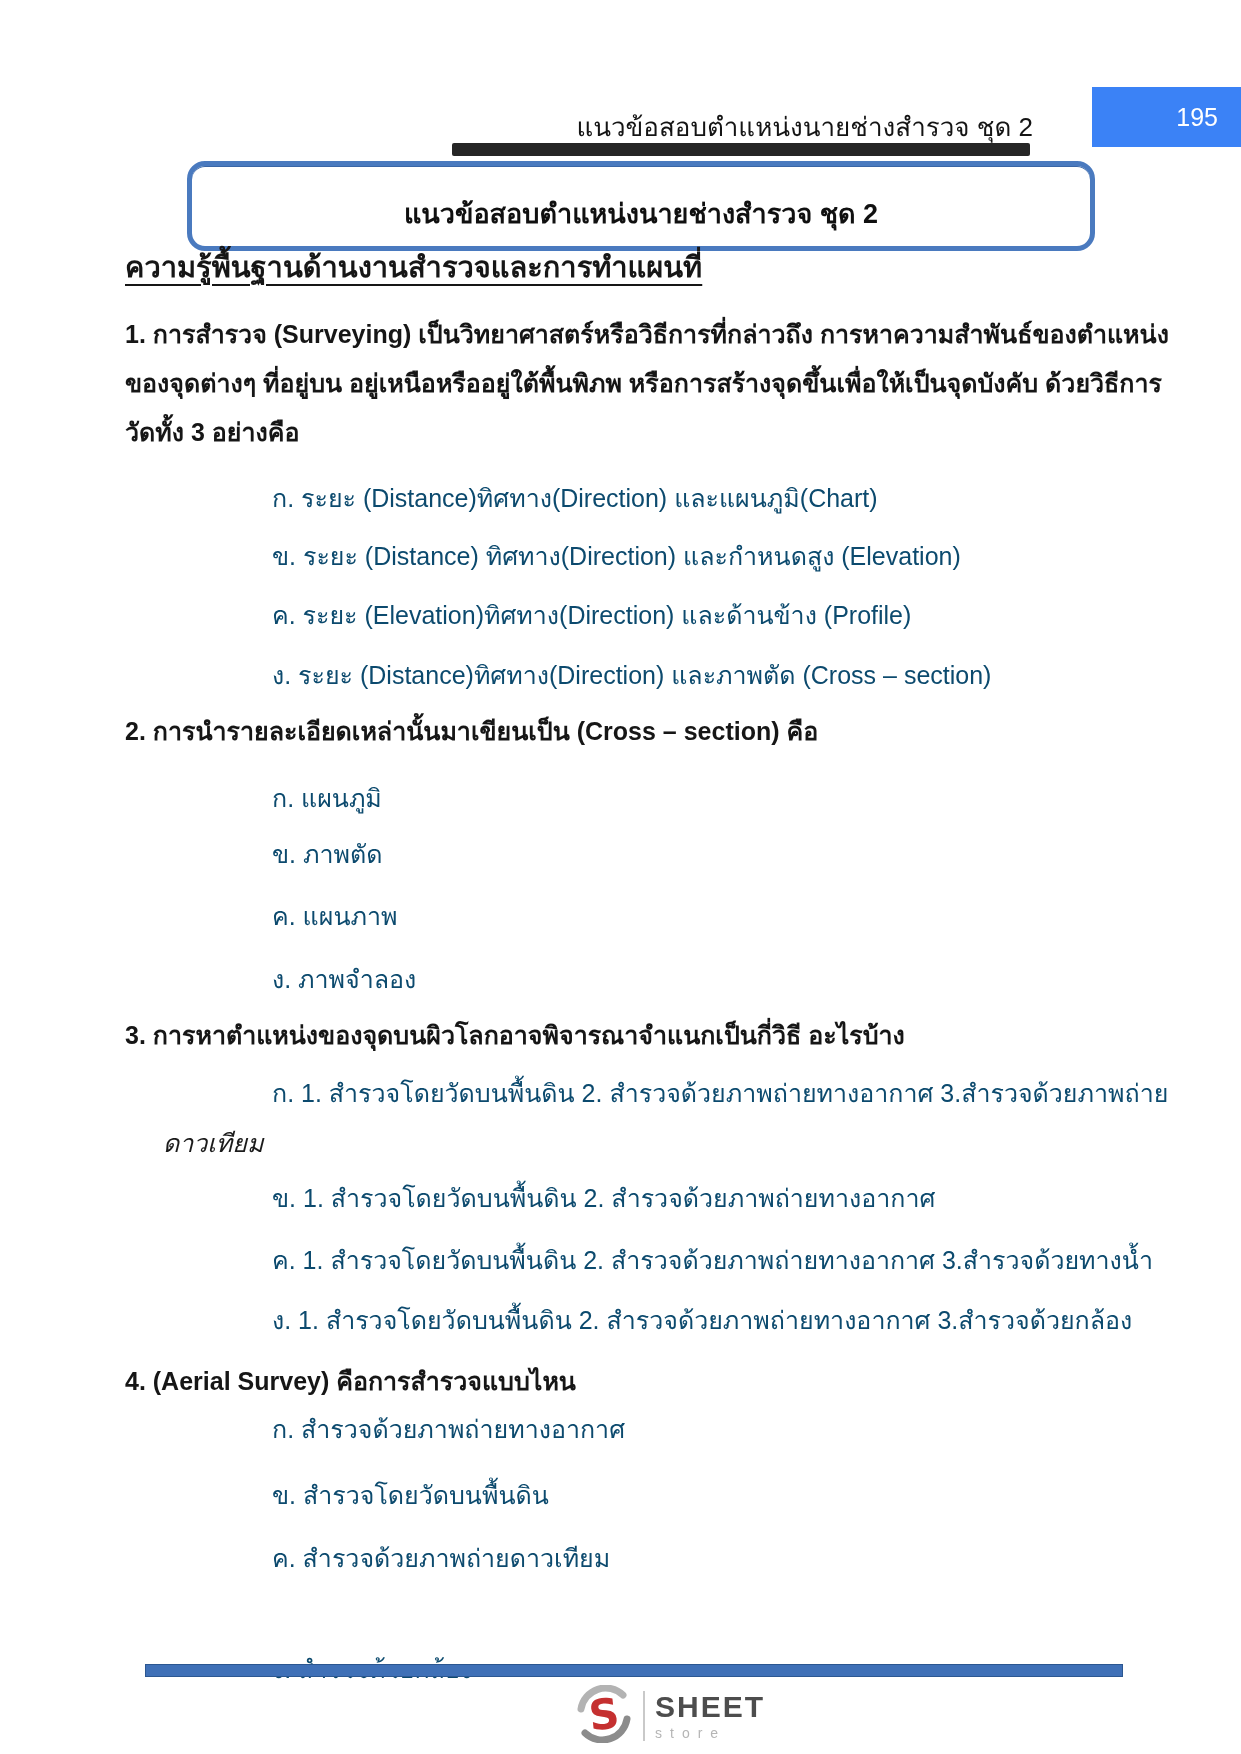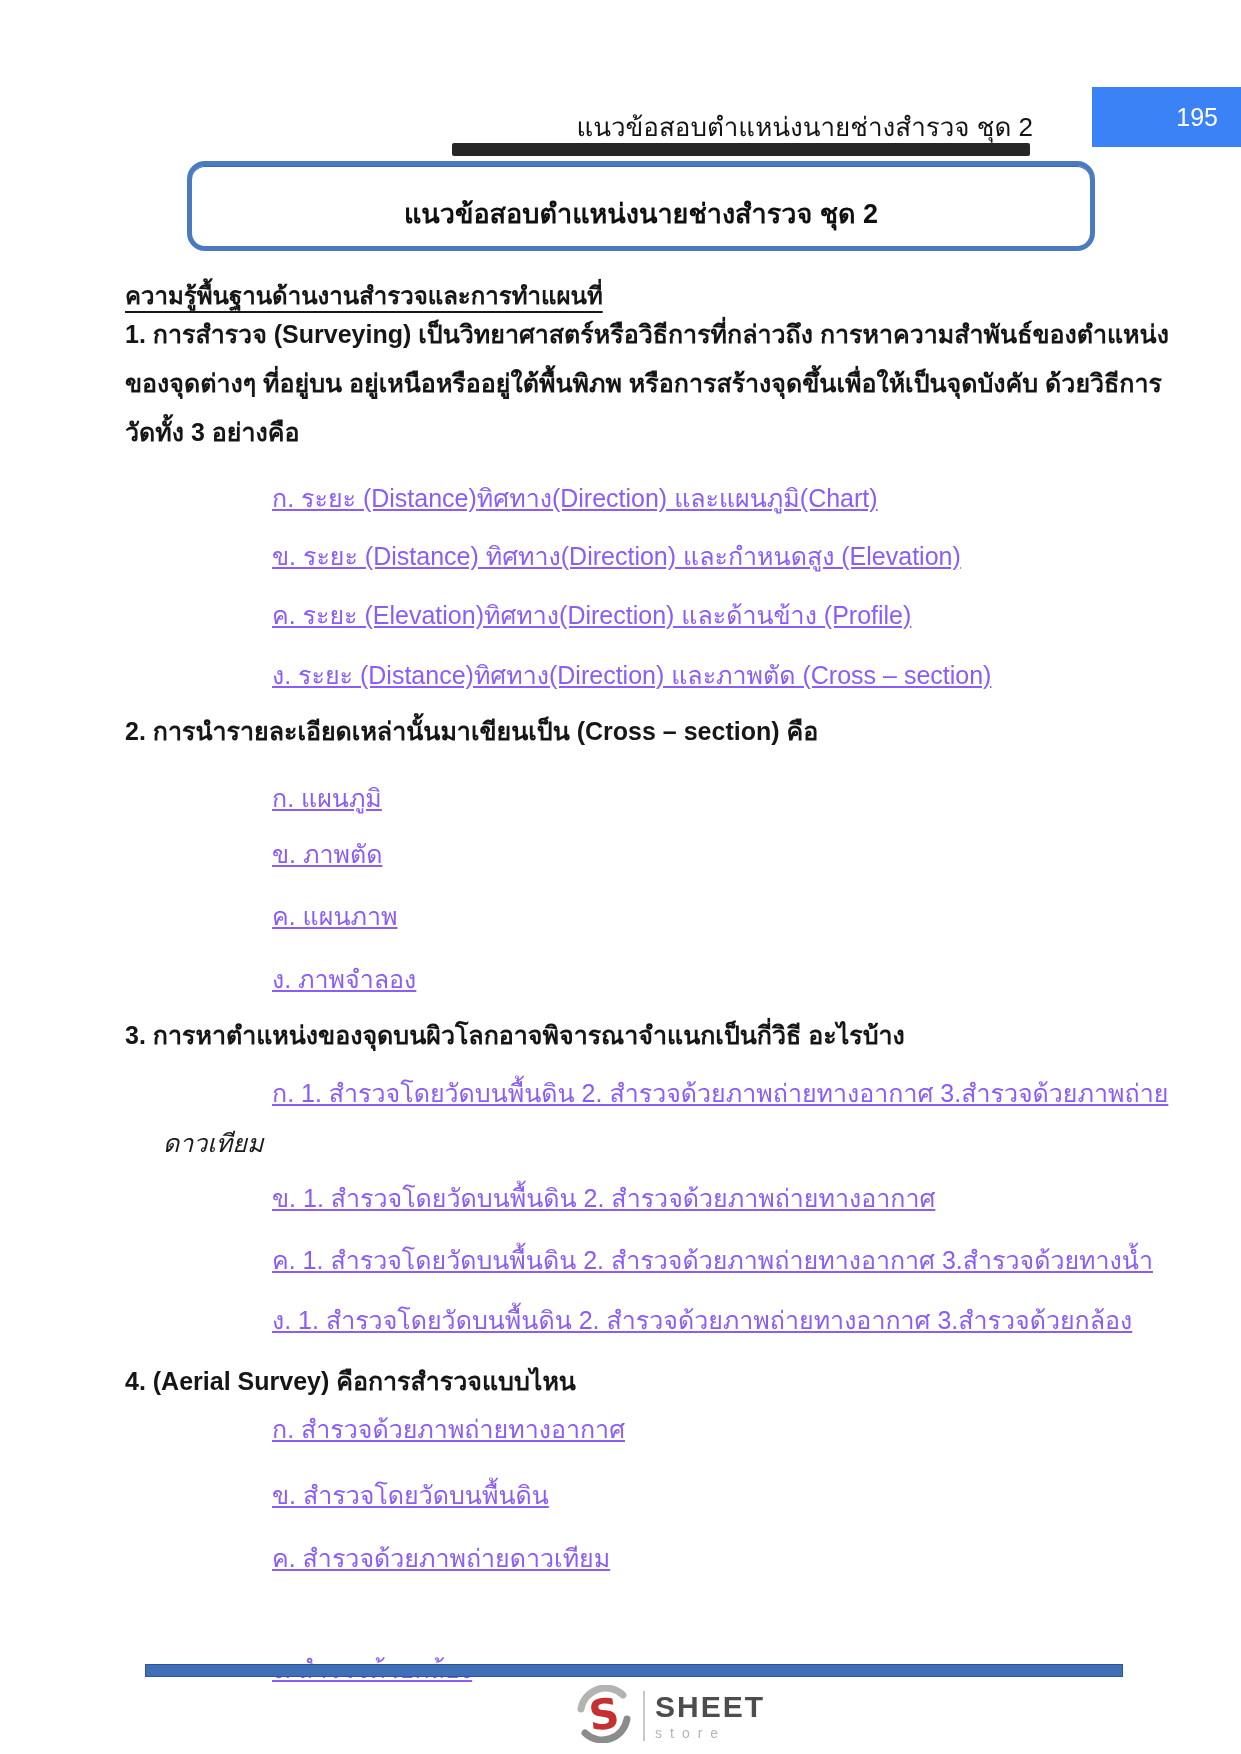--- a/index.html
+++ b/index.html
@@ -41,31 +41,31 @@
     display:flex; align-items:center; justify-content:center;
     box-shadow:0 1px 0 #3a66a6 inset;
   }
   .title-box .exam-title {
     font-size:27px; font-weight:700; color:#101010;
     padding-top:14px;
   }
 
   
   .section-heading {
-    left:125px; top:232px;
-    font-size:24px; font-weight:700;
+    left:125px; top:200px;
+    font-size:29px; font-weight:700;
     text-decoration:underline;
     text-underline-offset:7px;
     text-decoration-thickness:2px;
   }
 
   
   .q-block { left:125px; line-height:49px; font-size:25px; font-weight:700; }
   .q-head  { left:125px; font-size:25px; font-weight:700; }
-  .choice  { left:272px; font-size:25px; font-weight:400; color:#8b5cf6;text-decoration:underline; }
+  .choice  { left:272px; font-size:25px; font-weight:400; color:#0c4a6e; }
   .choice-cont { left:163px; font-size:25px; font-weight:400; color:#1b1b1b;font-style:italic; }
 
   
   .footer-bar {
     left:145px; top:1620px; width:978px; height:13px;
     background:#3f70b7; border:1px solid #2c5791; box-sizing:border-box;
   }
   .logo {
     left:575px; top:1641px;
     display:flex; align-items:center; gap:10px;

